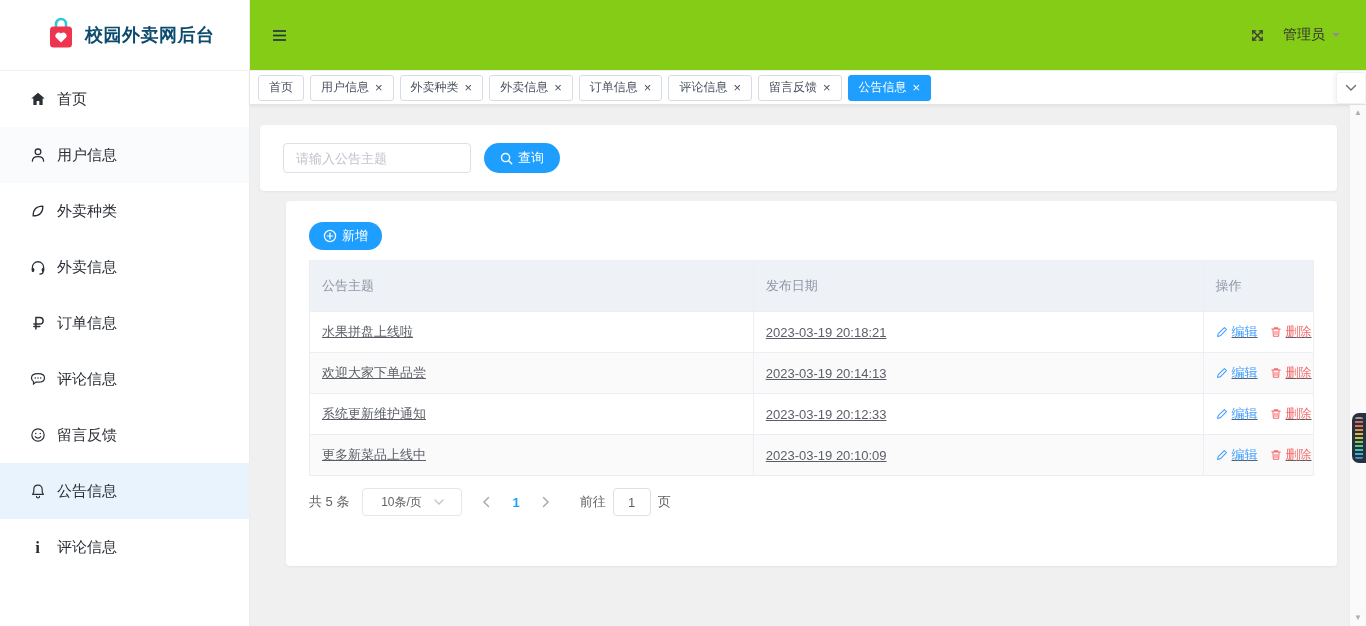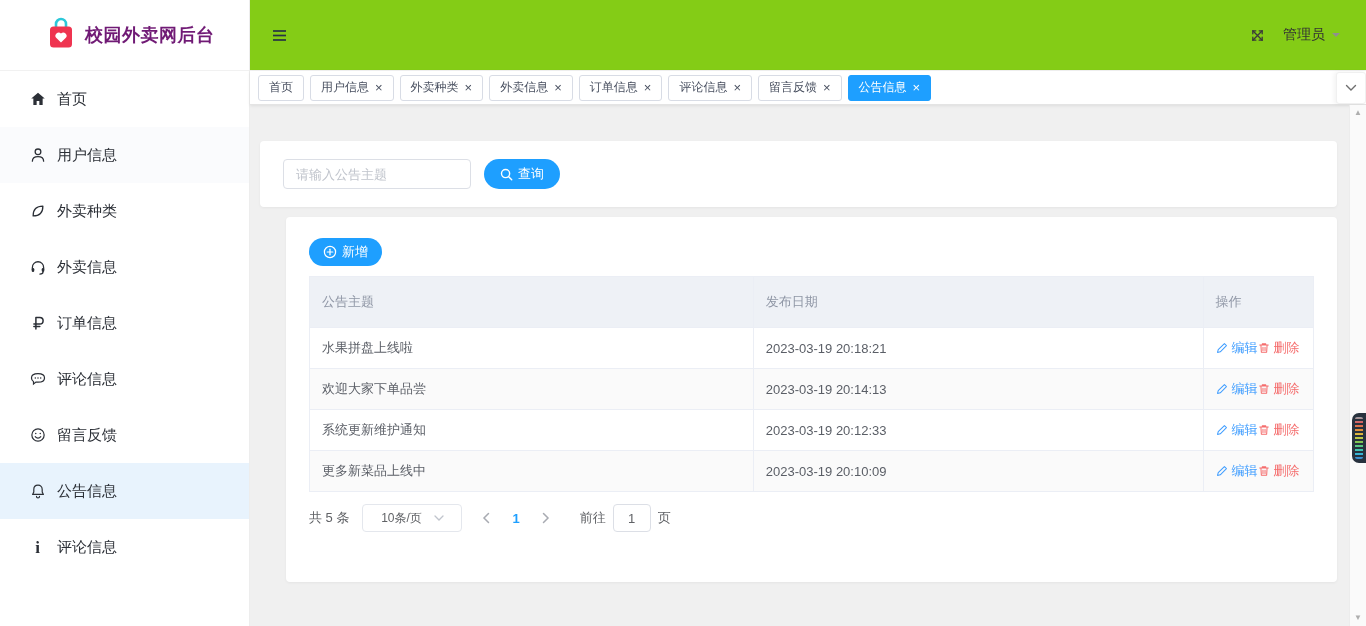--- a/index.html
+++ b/index.html
@@ -14,21 +14,21 @@
   body{
     width:1366px;height:626px;overflow:hidden;
     font-family:"Liberation Sans","DejaVu Sans",sans-serif;
     background:#f0f0f0;color:#303133;
   }
   .app{display:flex;width:1366px;height:626px;}
 
   
   .sidebar{width:250px;flex-shrink:0;background:#fff;border-right:1px solid #ededed;}
   .logo{height:71px;display:flex;align-items:center;gap:9px;padding-left:46px;border-bottom:1px solid #f1f1f1;}
-  .logo-title{font-size:18px;font-weight:bold;color:#701a75;letter-spacing:.5px;white-space:nowrap;}
+  .logo-title{font-size:18px;font-weight:bold;color:#0c4a6e;letter-spacing:.5px;white-space:nowrap;}
   .menu{padding:0;margin:0;}
   .menu-item{height:56px;display:flex;align-items:center;gap:10px;padding-left:28px;font-size:15px;color:#2b2f36;cursor:pointer;}
   .menu-item.tint{background:#fafbfd;}
   .menu-item.active{background:var(--sidebar-active);}
   .menu-icon{width:19px;height:19px;display:flex;align-items:center;justify-content:center;flex-shrink:0;}
   .menu-icon svg{display:block;}
   .info-glyph{font-family:"Liberation Serif","DejaVu Serif",serif;font-weight:bold;font-size:17px;color:#2b2f36;line-height:1;}
 
   
   .main{flex:1;display:flex;flex-direction:column;min-width:0;position:relative;}
@@ -40,38 +40,38 @@
 
   
   .tabbar{height:34px;background:#fff;border-bottom:1px solid #e4e4e4;box-shadow:0 1px 3px rgba(0,0,0,.08);display:flex;align-items:center;gap:6px;padding-left:8px;position:relative;z-index:2;}
   .tab{height:26px;display:inline-flex;align-items:center;gap:6px;padding:0 10px;background:#fff;border:1px solid #d8dce5;border-radius:3px;font-size:12px;color:#495060;cursor:pointer;white-space:nowrap;}
   .tab.active{background:var(--accent);border-color:var(--accent);color:#fff;}
   .tab-close{font-size:13px;line-height:1;display:inline-block;}
   .tab-overflow{position:absolute;right:0;top:1px;width:30px;height:32px;background:#fff;border:1px solid #f0f0f0;border-radius:3px;display:flex;align-items:center;justify-content:center;box-shadow:-2px 0 4px rgba(0,0,0,.05);cursor:pointer;}
 
   
   .content{flex:1;background:#f0f0f0;padding:20px 29px 0 10px;overflow:hidden;}
-  .card{background:#fff;border-radius:4px;box-shadow:0 1px 3px rgba(0,0,0,.05);margin-top:16px;}
+  .card{background:#fff;border-radius:4px;box-shadow:0 1px 3px rgba(0,0,0,.05);}
   .search-card{height:66px;display:flex;align-items:center;gap:13px;padding:0 23px;}
   .search-input{width:188px;height:30px;border:1px solid #dcdfe6;border-radius:4px;padding:0 12px;font-size:13px;color:#606266;outline:none;font-family:inherit;}
   .search-input::placeholder{color:#c0c4cc;}
   .btn{display:inline-flex;align-items:center;gap:5px;background:var(--accent);color:#fff;border:none;border-radius:15px;height:30px;padding:0 16px;font-size:13px;cursor:pointer;font-family:inherit;}
   .btn svg{display:block;}
   .table-card{margin-top:10px;height:365px;padding:21px 23px 0 23px;margin-left:26px;}
   .add-btn{height:28px;border-radius:14px;padding:0 14px;}
 
   
   table.data{width:100%;border-collapse:collapse;margin-top:10px;table-layout:fixed;}
   .data th{background:#eef1f6;color:#8f96a5;font-weight:normal;font-size:13px;text-align:left;height:49px;padding:16px 12px;border:1px solid #ebeef5;}
-  .data td{font-size:13px;color:#5a5e66;height:41px;padding:0 12px;border:1px solid #ebeef5;background:#fff;}
+  .data td{font-size:13px;color:#5a5e66;height:41px;padding:0 12px;border:1px solid #ebeef5;background:#fff;text-decoration:underline;}
   .data tbody tr:nth-child(even) td{background:#fafafa;}
   .col-subject{width:44.2%;}
   .col-date{width:44.8%;}
   .col-ops{width:11%;}
-  .actions{display:flex;align-items:flex-start;}
+  .actions{display:flex;align-items:flex-start;gap:12px;}
   .link{display:inline-flex;align-items:center;gap:4px;font-size:13px;cursor:pointer;white-space:nowrap;}
   .link.edit{color:#419eff;}
   .link.del{color:var(--danger);}
 
   
   .pagination{display:flex;align-items:center;margin-top:12px;font-size:13px;color:#606266;}
   .page-size{width:100px;height:28px;border:1px solid #e4e7ed;border-radius:4px;margin-left:13px;display:flex;align-items:center;justify-content:center;gap:12px;font-size:12px;color:#606266;cursor:pointer;}
   .page-arrow{margin-left:20px;display:flex;align-items:center;cursor:pointer;}
   .page-num{margin-left:22px;color:var(--accent);font-weight:bold;cursor:pointer;}
   .page-arrow.next{margin-left:22px;}

